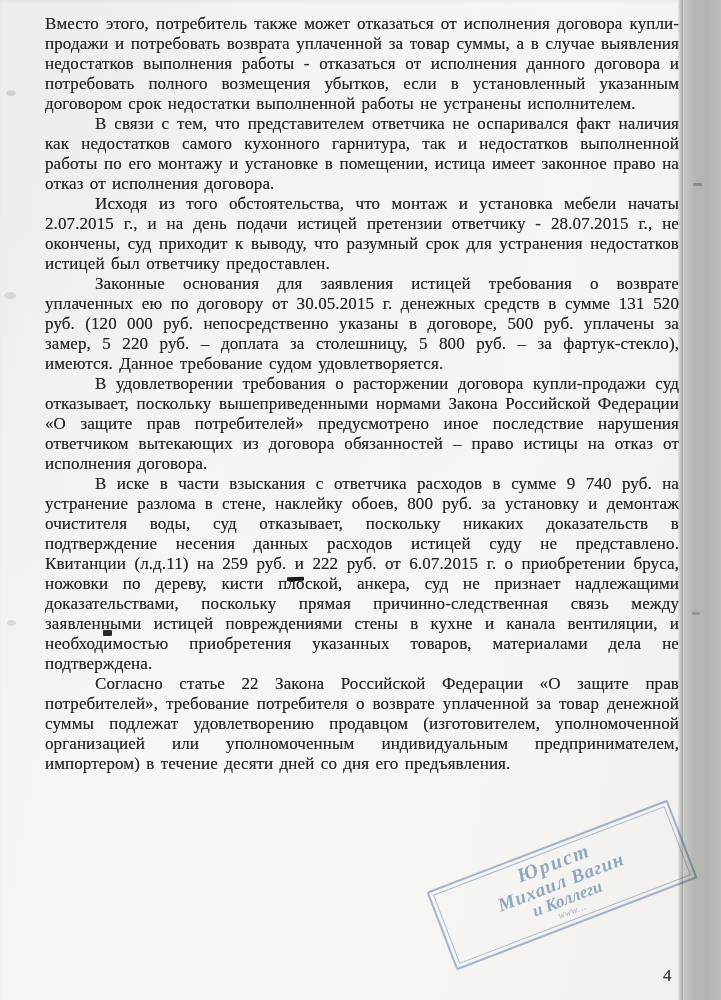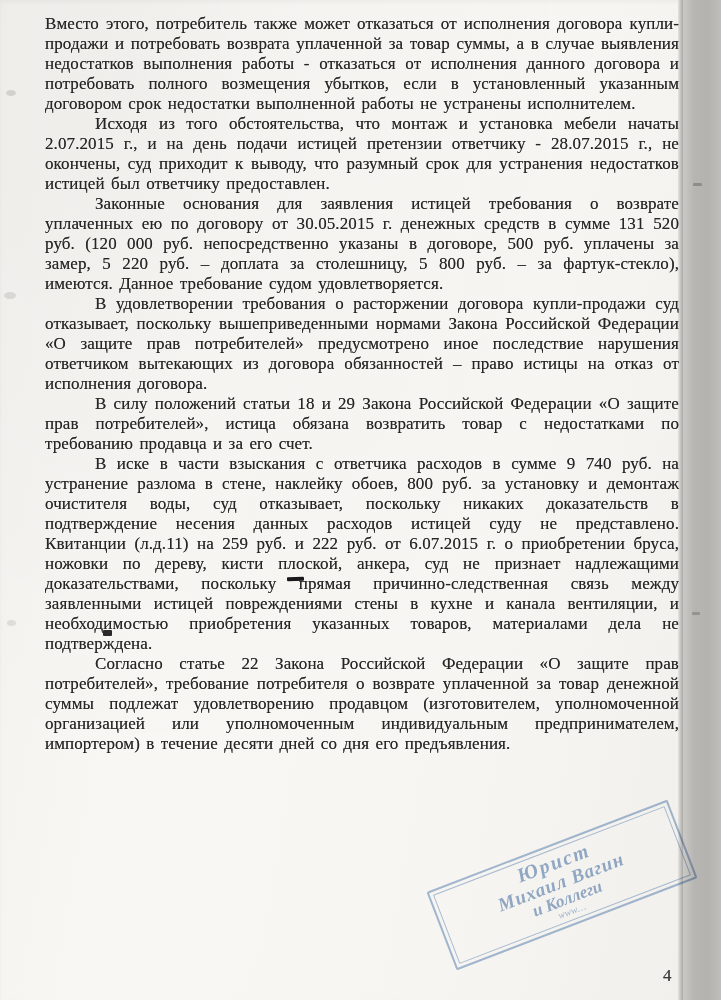--- a/index.html
+++ b/index.html
@@ -68,24 +68,24 @@
 </style>
 </head>
 <body>
 
 <div class="page">
   <div class="edge-line"></div>
   <div class="edge-band"></div>
 
   <div class="text-block">
       <p class="no-indent">Вместо этого, потребитель также может отказаться от исполнения договора купли-продажи и потребовать возврата уплаченной за товар суммы, а в случае выявления недостатков выполнения работы -  отказаться от исполнения данного договора и потребовать полного возмещения убытков, если в установленный указанным договором срок недостатки выполненной работы  не устранены исполнителем.</p>
+      <p>В связи с тем, что представителем ответчика не оспаривался факт наличия как недостатков самого кухонного гарнитура, так и недостатков выполненной работы по его монтажу и установке в помещении, истица имеет законное право на отказ от исполнения договора.</p>
       <p>Исходя из того обстоятельства, что монтаж и установка мебели начаты 2.07.2015 г.,  и на день подачи истицей претензии ответчику  - 28.07.2015 г., не окончены,  суд приходит к выводу, что разумный срок для устранения недостатков истицей был ответчику предоставлен.</p>
       <p>Законные основания для заявления истицей требования о возврате уплаченных ею по договору от 30.05.2015 г.  денежных средств в сумме 131 520 руб. (120 000 руб. непосредственно указаны в договоре, 500 руб. уплачены за замер, 5 220 руб. – доплата за столешницу, 5 800 руб. – за фартук-стекло), имеются. Данное требование судом удовлетворяется.</p>
       <p>В удовлетворении требования о расторжении договора купли-продажи суд отказывает, поскольку вышеприведенными нормами Закона Российской Федерации «О защите прав потребителей»  предусмотрено иное последствие нарушения ответчиком вытекающих из договора обязанностей – право истицы на отказ от исполнения договора.</p>
-      <p>В силу положений статьи 18 и 29 Закона Российской Федерации «О защите прав потребителей», истица обязана возвратить товар с недостатками по требованию продавца и за его счет.</p>
       <p>В иске в части взыскания с ответчика расходов в сумме 9 740 руб. на устранение разлома в стене, наклейку обоев, 800 руб. за установку и демонтаж очистителя воды, суд отказывает, поскольку никаких доказательств в подтверждение несения данных расходов истицей суду не представлено. Квитанции (л.д.11) на 259 руб. и 222 руб. от 6.07.2015 г. о приобретении бруса, ножовки по дереву, кисти плоской, анкера,  суд не признает надлежащими доказательствами, поскольку прямая причинно-следственная связь между заявленными истицей повреждениями стены в кухне и канала вентиляции, и необходимостью приобретения указанных товаров, материалами дела не подтверждена.</p>
       <p>Согласно статье 22 Закона Российской Федерации «О защите прав потребителей», требование потребителя о возврате уплаченной за товар денежной суммы подлежат удовлетворению продавцом (изготовителем, уполномоченной организацией или уполномоченным индивидуальным предпринимателем, импортером) в течение десяти дней со дня его предъявления.</p>
     </div>
 
   <div class="artifact mark-under-29"></div>
   <div class="artifact mark-after-v"></div>
   <div class="artifact dash-right-1"></div>
   <div class="artifact dash-right-2"></div>
   <div class="artifact smudge-1"></div>
   <div class="artifact smudge-2"></div>

